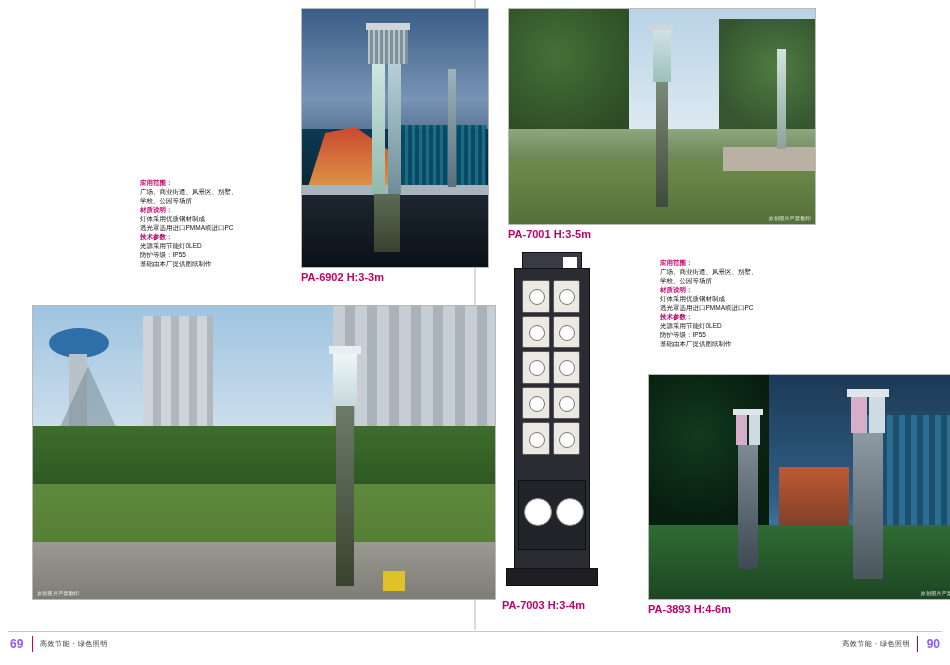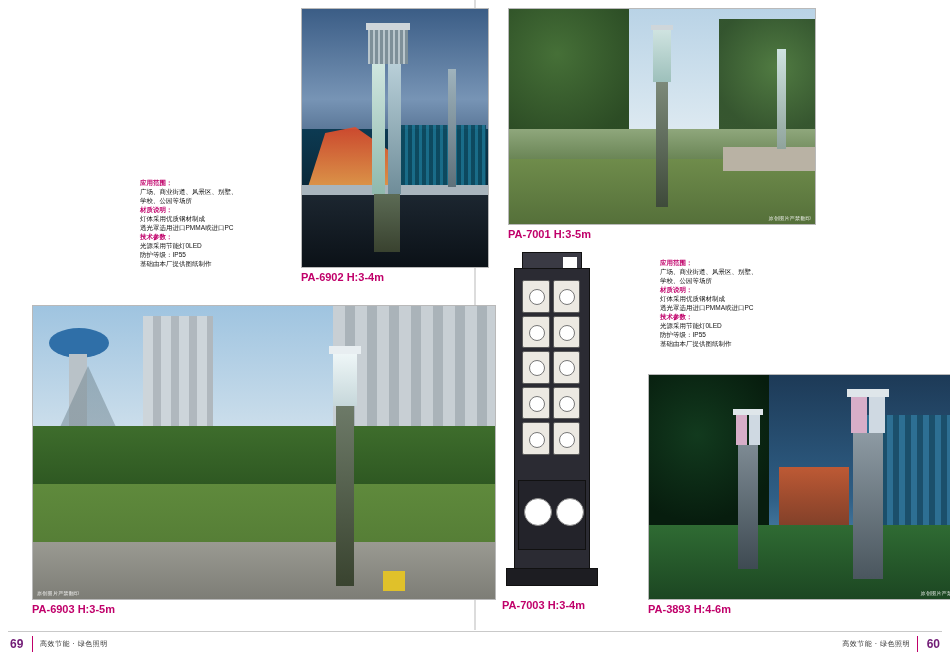--- a/index.html
+++ b/index.html
@@ -31,21 +31,21 @@
 
   
   .spec{position:absolute;font-size:6.5px;line-height:9px;color:#111;width:118px;}
   .spec .h{color:#c0006a;font-weight:bold;}
   .spec .l{color:#111;}
 
   
   .footerbar{position:absolute;left:0;bottom:0;width:950px;height:34px;background:#fff;}
   .fhr{position:absolute;left:8px;top:0;width:934px;height:1px;background:#c9c9c9;}
   .pagenum{
-    position:absolute;top:6px;font-size:12px;font-weight:bold;color:#701a75;
+    position:absolute;top:6px;font-size:12px;font-weight:bold;color:#8b5cf6;
   }
   .pagenum.l{left:10px;}
   .pagenum.r{right:10px;}
   .ftxt{position:absolute;top:8px;font-size:7px;color:#333;letter-spacing:.5px;}
   .fsep{position:absolute;top:5px;width:1px;height:16px;background:#c0006a;}
 
   
   .art{position:absolute;}
 
   
@@ -124,21 +124,21 @@
 
       <div class="lamp" style="left:60px;top:14px;width:52px;height:226px;">
         <div style="position:absolute;left:4px;top:0;width:44px;height:7px;background:#cfd6da;"></div>
         <div style="position:absolute;left:6px;top:7px;width:40px;height:34px;background:repeating-linear-gradient(90deg,#b9c6cc 0 2px,#7e9099 2px 5px);"></div>
         <div style="position:absolute;left:10px;top:41px;width:13px;height:130px;background:linear-gradient(180deg,#cfe6df,#8fb9ad);"></div>
         <div style="position:absolute;left:26px;top:41px;width:13px;height:130px;background:linear-gradient(180deg,#b8cfd8,#6f8d99);"></div>
         <div style="position:absolute;left:12px;top:171px;width:26px;height:58px;background:linear-gradient(180deg,#5c6b55,#39422f);"></div>
       </div>
       <div style="position:absolute;left:146px;top:60px;width:8px;height:118px;background:linear-gradient(180deg,#9fb3bd,#5d707a);"></div>
     </div>
-    <div class="caption">PA-6902 H:3-4m</div>
+    <div class="caption">PA-6902 H:3-3m</div>
   </div>
 
   <div class="block" style="left:484px;top:8px;">
     <div class="photo" style="width:306px;height:215px;">
       <div class="sky" style="background:linear-gradient(180deg,#b9d3e6,#dce9f1 55%,#cdd9c8 75%,#6e8a52 100%);"></div>
       <div style="position:absolute;left:0;top:0;width:120px;height:150px;background:radial-gradient(circle at 40% 30%,#3f6a2e,#23441a 70%);opacity:.95;"></div>
       <div style="position:absolute;left:210px;top:10px;width:96px;height:120px;background:radial-gradient(circle at 60% 40%,#43702f,#24461a 70%);opacity:.9;"></div>
       <div style="position:absolute;left:0;top:120px;width:100%;height:40px;background:linear-gradient(180deg,#8fa77c,#5e7a49);"></div>
       <div style="position:absolute;left:0;top:150px;width:100%;height:65px;background:linear-gradient(180deg,#6f8c4b,#55703a);"></div>
       <div style="position:absolute;left:214px;top:138px;width:92px;height:24px;background:#b9b2a4;"></div>
@@ -179,21 +179,20 @@
       <div style="position:absolute;left:0;top:178px;width:100%;height:115px;background:linear-gradient(180deg,#5f8a3c,#4d7331);"></div>
       <div style="position:absolute;left:0;top:236px;width:462px;height:57px;background:linear-gradient(180deg,#9a9a92,#7d7d76);"></div>
       <div class="lamp" style="left:292px;top:40px;width:40px;height:240px;">
         <div style="position:absolute;left:4px;top:0;width:32px;height:8px;background:#e8eef1;"></div>
         <div style="position:absolute;left:8px;top:8px;width:24px;height:52px;background:linear-gradient(180deg,#eef6f7,#c6d7da);"></div>
         <div style="position:absolute;left:11px;top:60px;width:18px;height:180px;background:linear-gradient(180deg,#6d7a68,#39432f);"></div>
       </div>
       <div style="position:absolute;left:350px;top:265px;width:22px;height:20px;background:#e0c12a;"></div>
       <div class="wm">原创图片严禁翻印</div>
     </div>
-    <div class="caption">PA-6903 H:3-5m</div>
   </div>
 
   <div class="block" style="left:498px;top:250px;width:118px;height:360px;">
     <div class="art p7003" style="left:0;top:0;">
       <div class="top">
           <div class="win"></div>
         </div>
       <div class="body"></div>
       <div class="grid">
         <div class="cell"></div>
@@ -239,18 +238,18 @@
     <div class="caption">PA-3893 H:4-6m</div>
   </div>
 
   <div class="footerbar">
     <div class="fhr"></div>
 
     <div class="pagenum l">69</div>
     <div class="fsep" style="left:32px;"></div>
     <div class="ftxt" style="left:40px;">高效节能 · 绿色照明</div>
 
-    <div class="pagenum r">60</div>
+    <div class="pagenum r">90</div>
     <div class="fsep" style="right:32px;"></div>
     <div class="ftxt" style="right:40px;">高效节能 · 绿色照明</div>
   </div>
 
 </div>
 
 </body></html>

